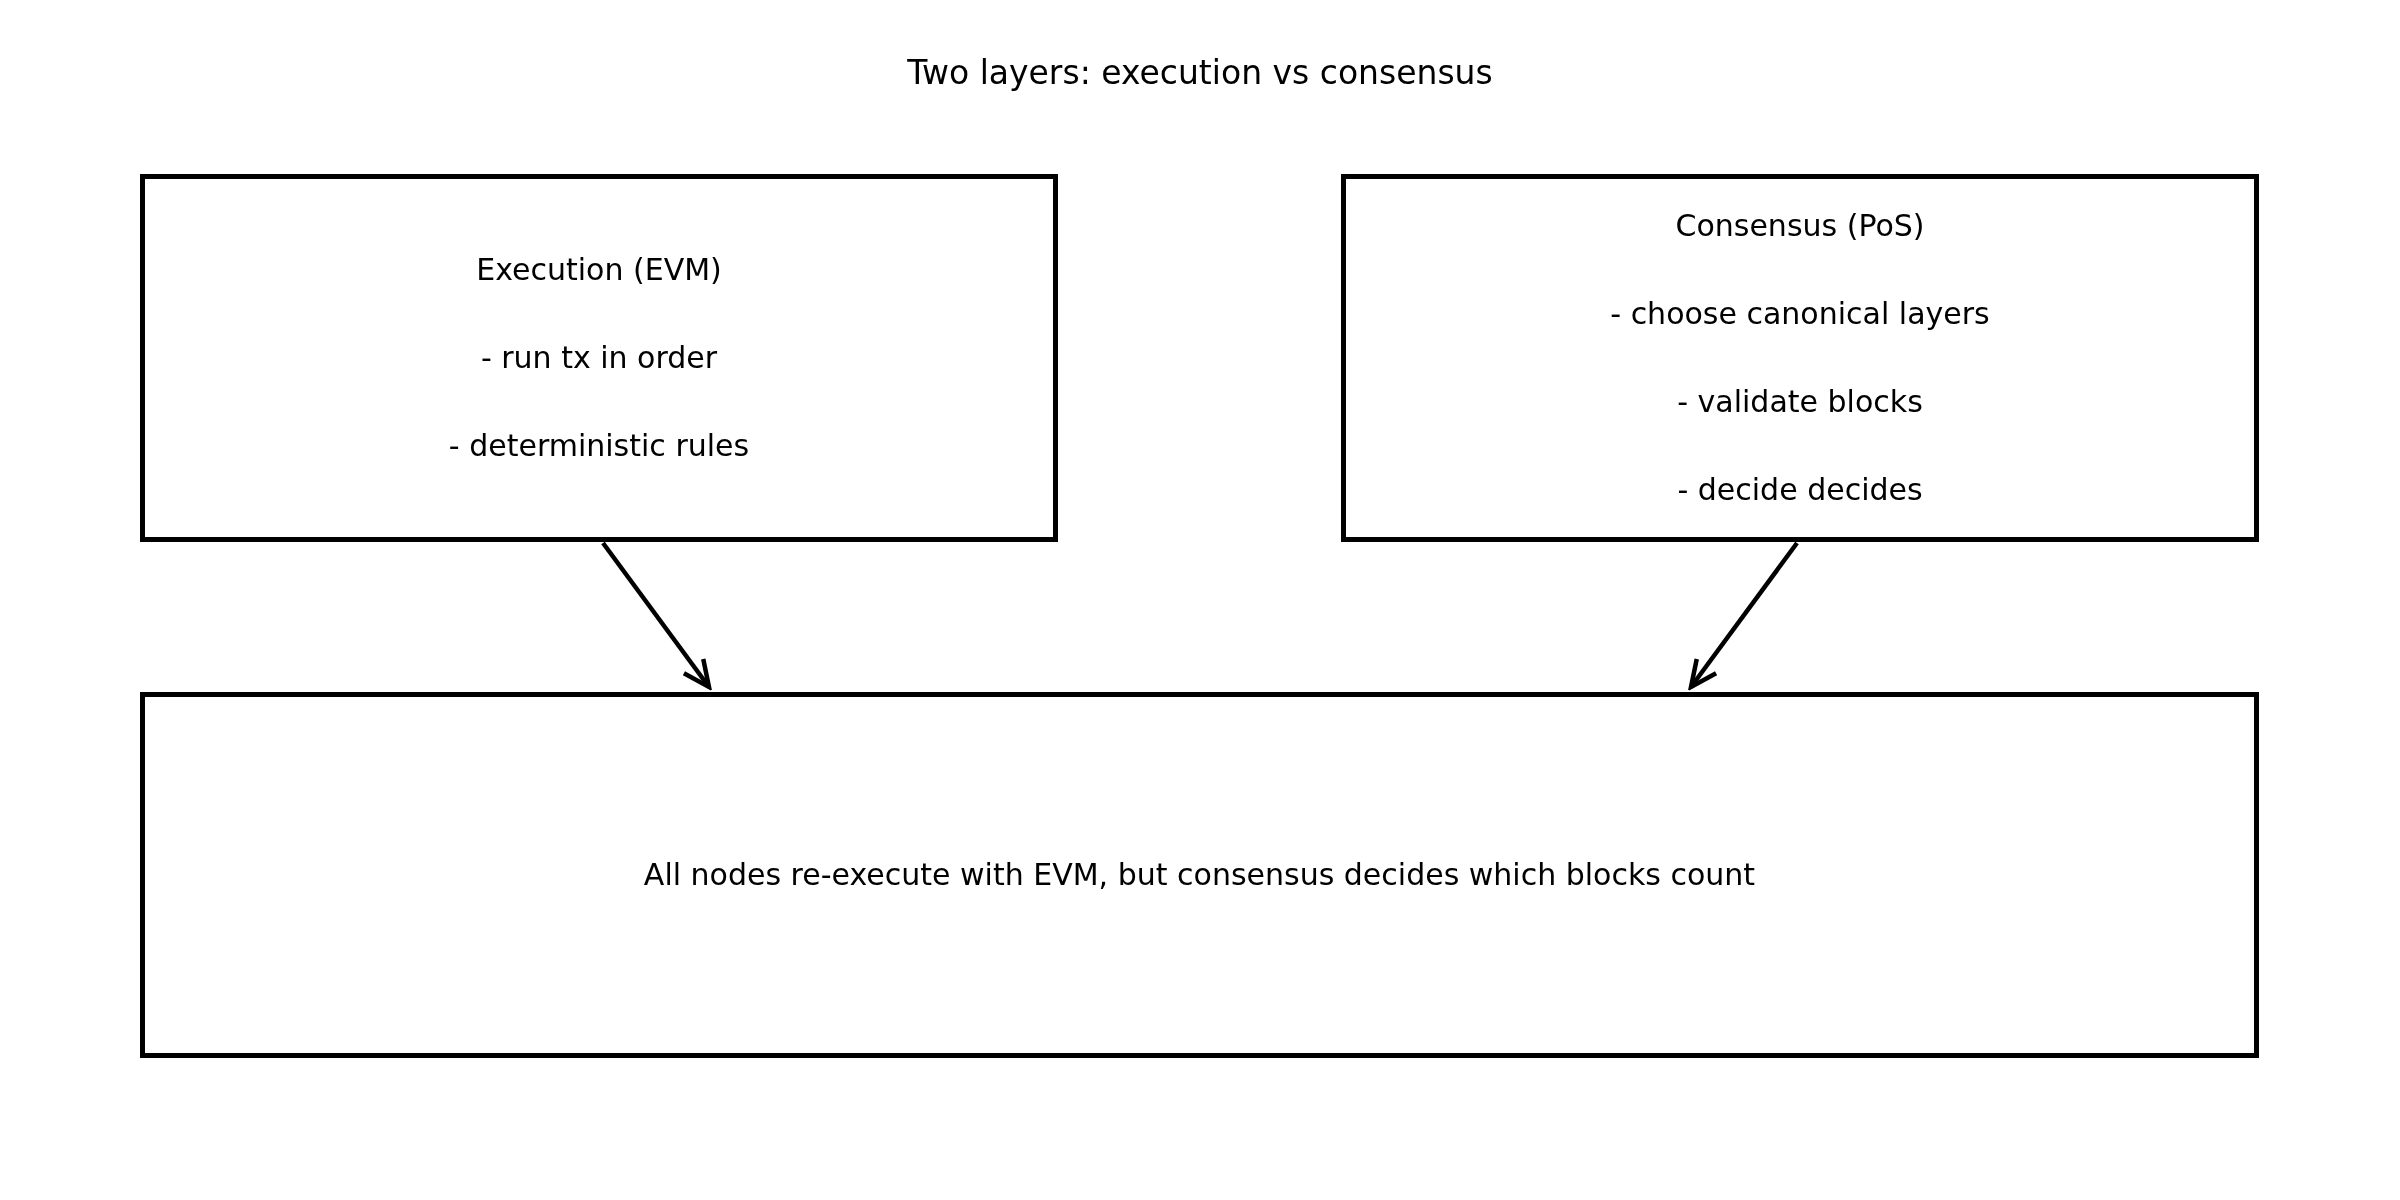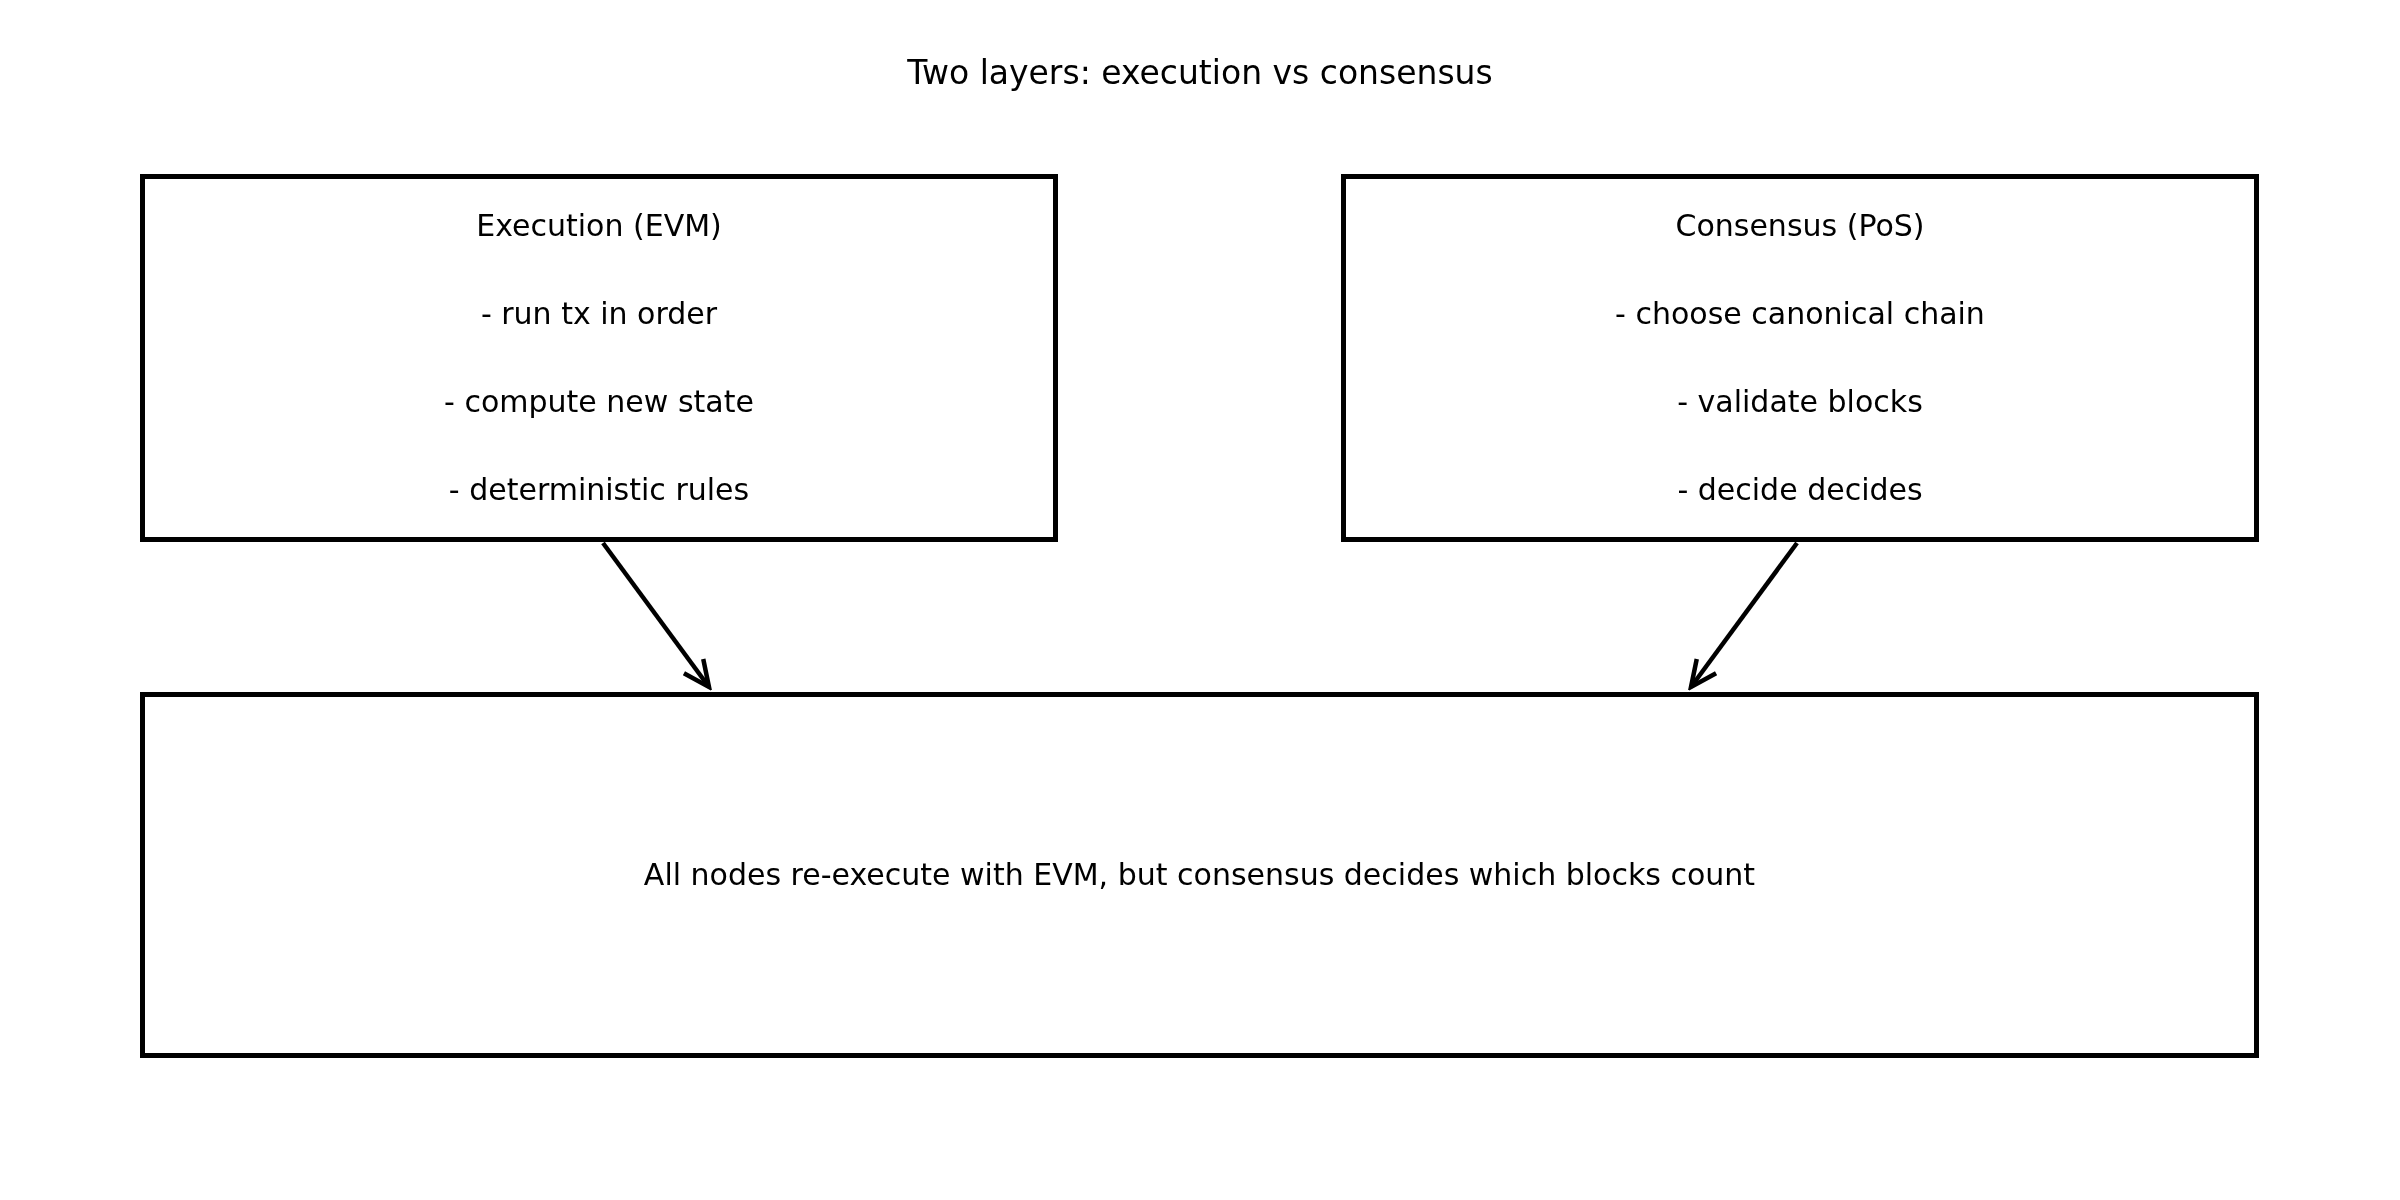--- a/index.html
+++ b/index.html
@@ -84,27 +84,26 @@
 </head>
 <body>
 
 <div class="stage">
 
   <div class="diagram-title">Two layers: execution vs consensus</div>
 
   <div class="node node-execution">
     <div class="line">Execution (EVM)</div>
     <div class="line">- run tx in order</div>
-    <div class="line">- compute new state</div>
     <div class="line">- deterministic rules</div>
   </div>
 
   <div class="node node-consensus">
     <div class="line">Consensus (PoS)</div>
-    <div class="line">- choose canonical chain</div>
+    <div class="line">- choose canonical layers</div>
     <div class="line">- validate blocks</div>
     <div class="line">- decide decides</div>
   </div>
 
   <div class="node node-block">
     <div class="line">All nodes re-execute with EVM, but consensus decides which blocks count</div>
   </div>
 
   <svg class="edges-layer" width="2400" height="1200" viewBox="0 0 2400 1200" xmlns="http://www.w3.org/2000/svg">
     <defs>

